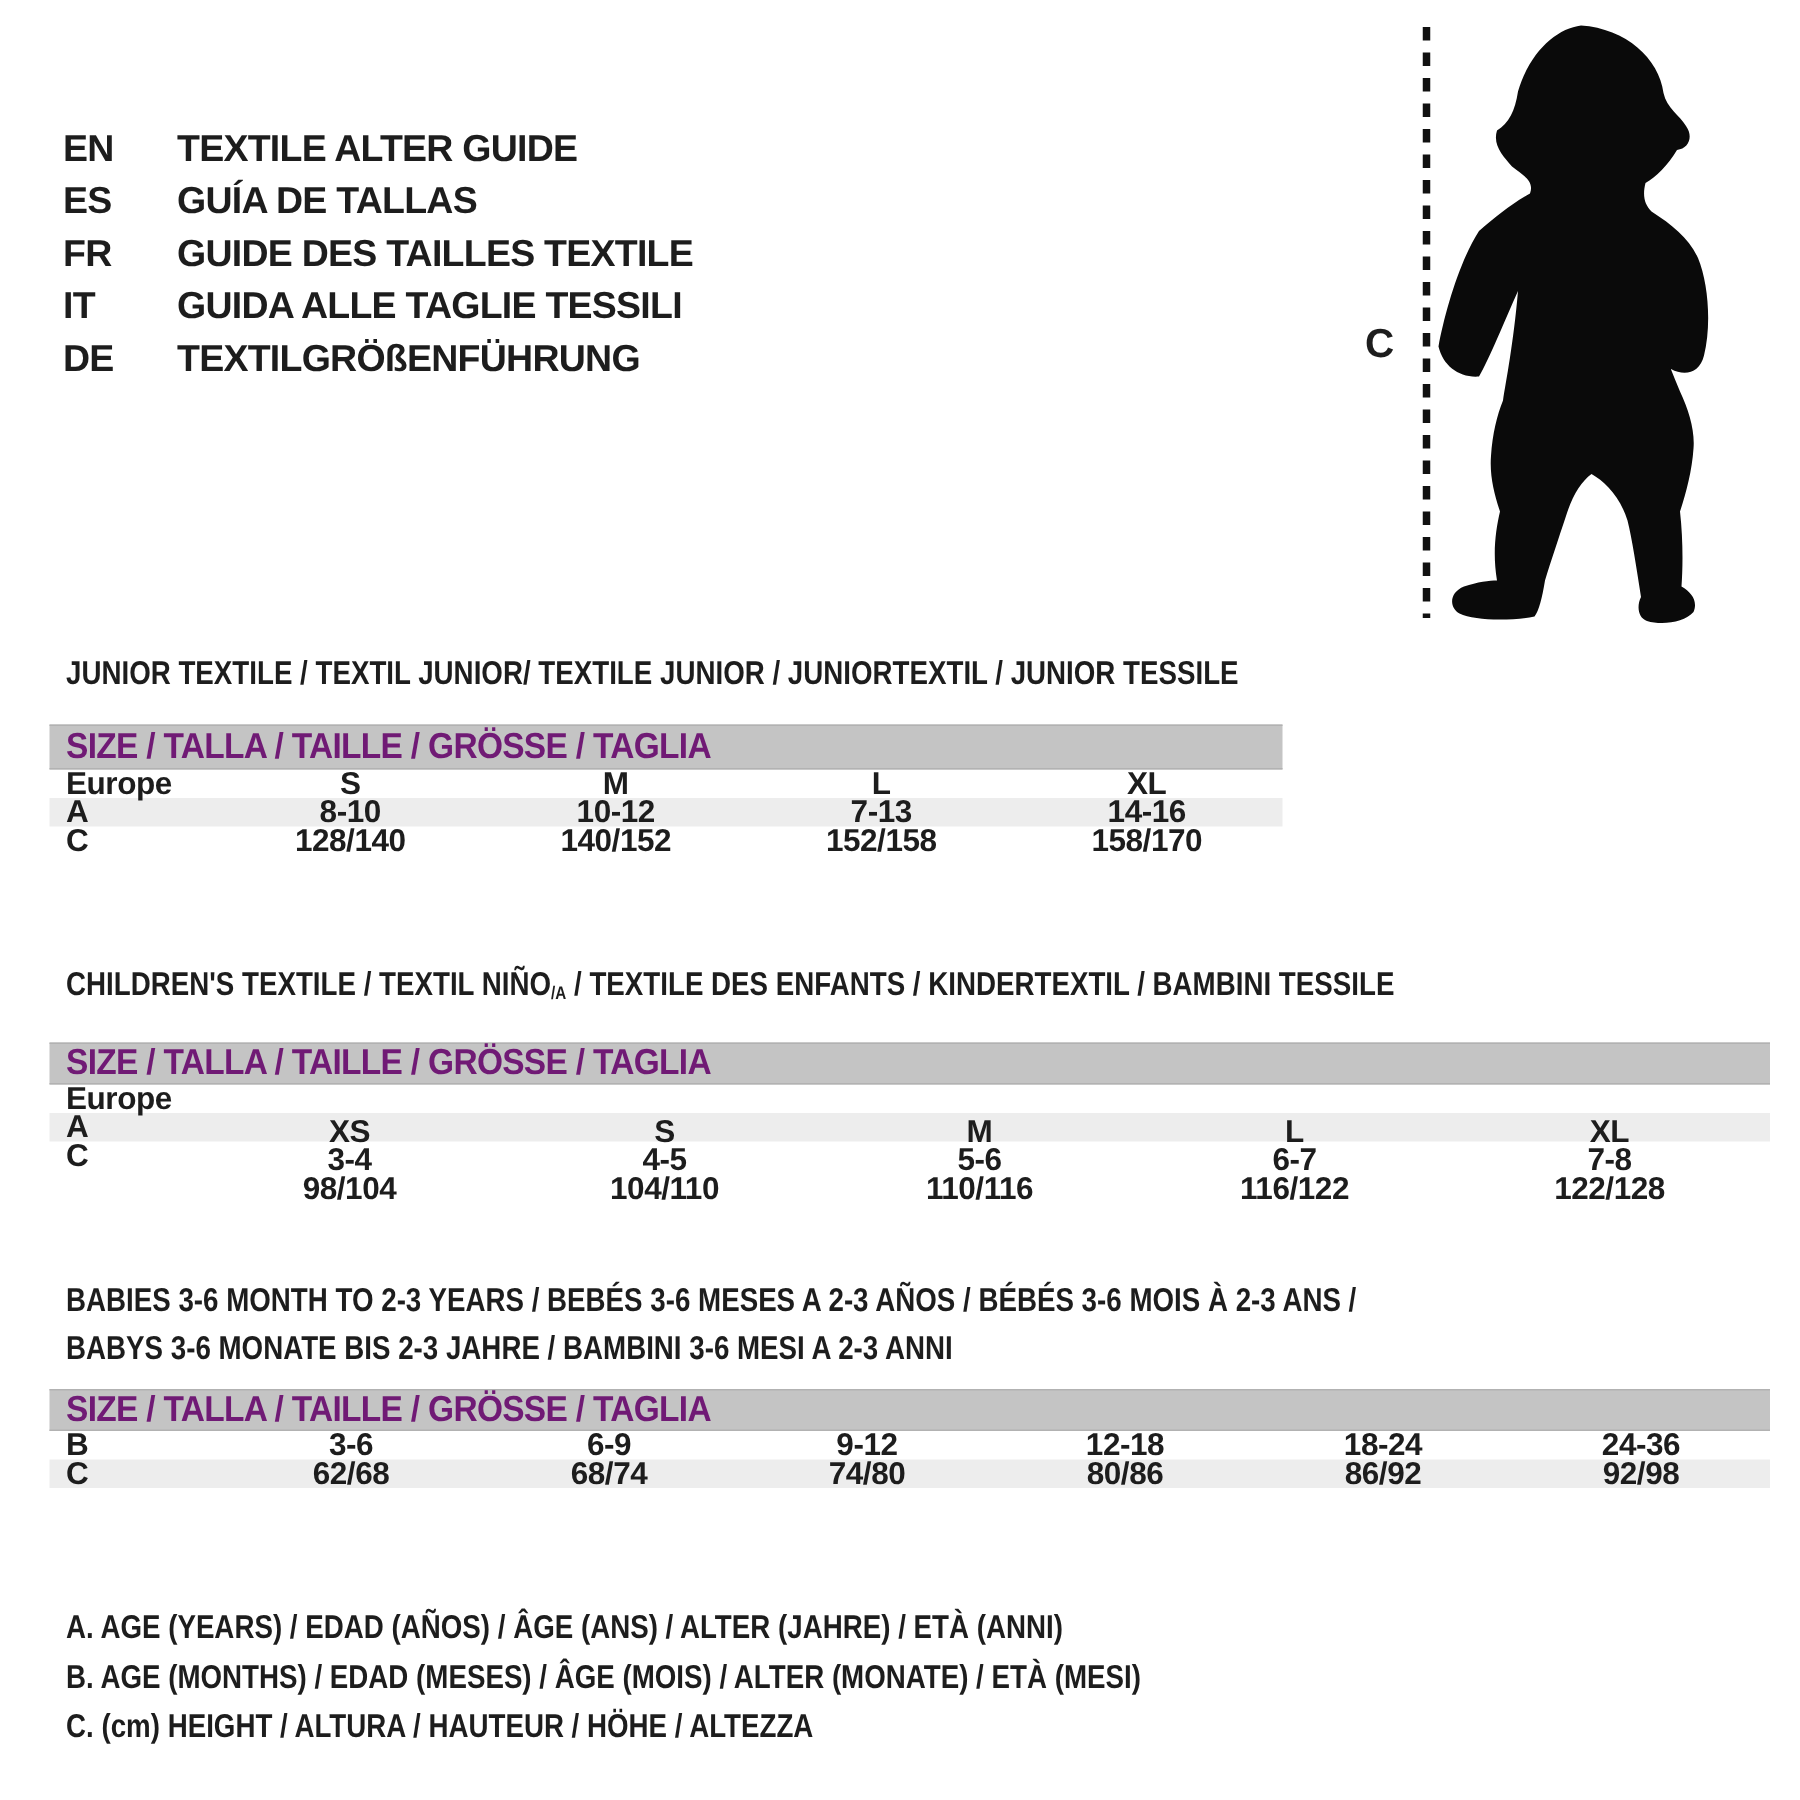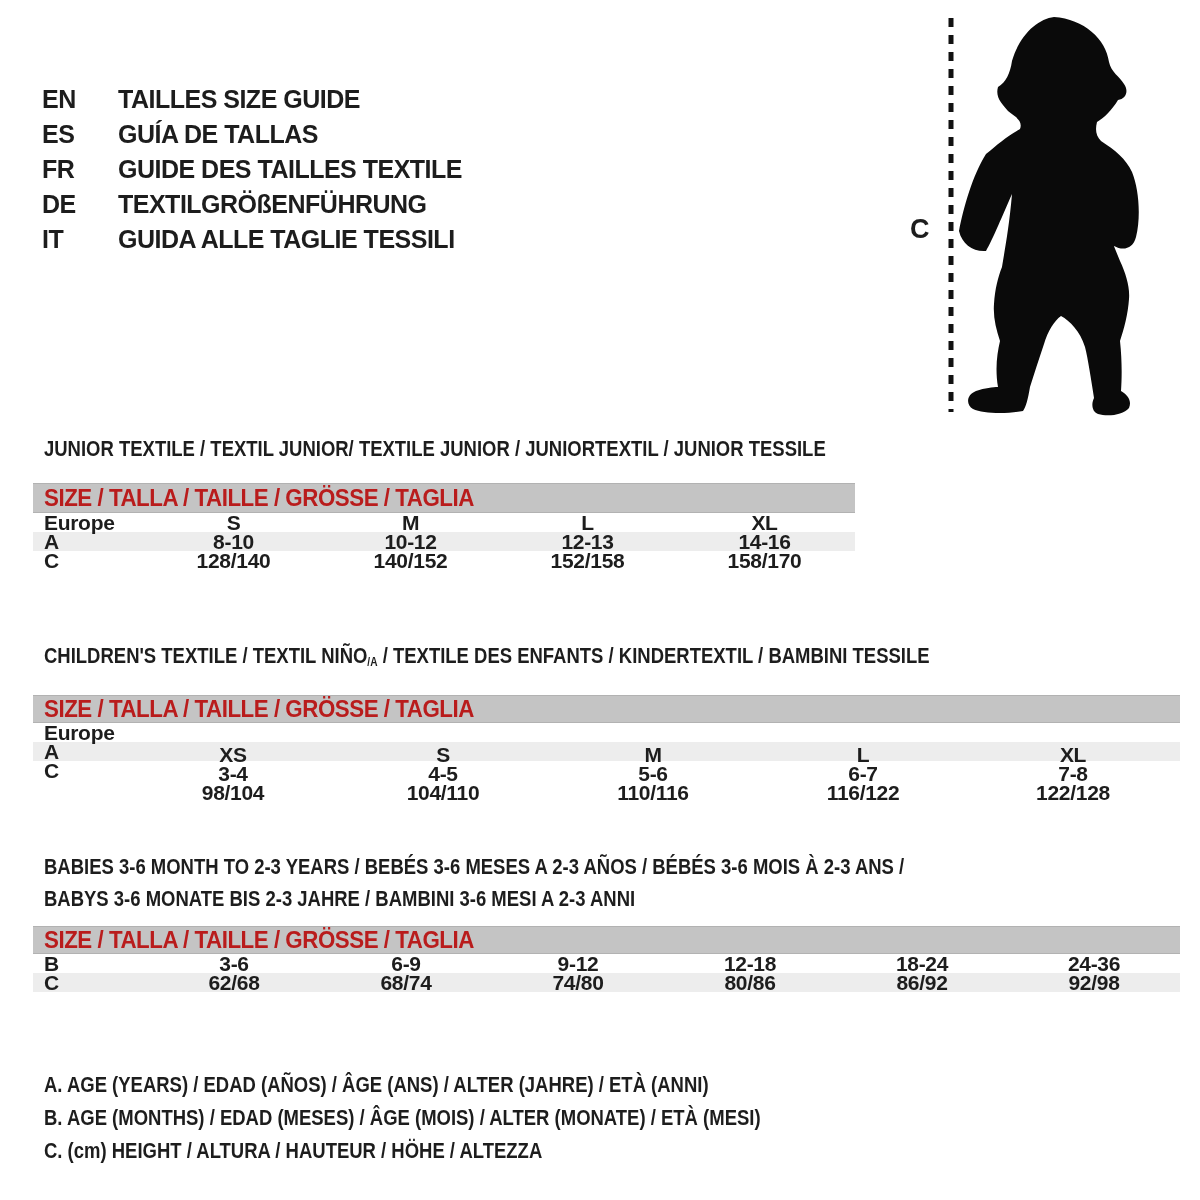--- a/index.html
+++ b/index.html
@@ -21,21 +21,21 @@
   .figure-svg { position:absolute; left:938px; top:14px; width:236px; height:412px; }
   .measure-label { position:absolute; left:910px; top:214px; font-size:27px; }
 
   
   .tsection { position:absolute; left:33px; }
   .tbl-title { font-size:22px; line-height:24px; padding-left:11px; }
   .tbl-title .sub { font-size:0.55em; vertical-align:-0.25em; }
   .size-bar {
     background:#c4c4c4; border-top:1px solid #b2b2b2; border-bottom:1px solid #b2b2b2;
     display:flex; align-items:center; padding-left:11px; box-sizing:border-box;
-    font-size:24px; letter-spacing:-0.5px; color:#b91c1c;
+    font-size:24px; letter-spacing:-0.5px; color:#701a75;
   }
   .trow { display:flex; align-items:center; height:19px; font-size:21px; letter-spacing:-0.3px; }
   .trow.alt { background:#ededed; }
   .c0 { padding-left:11px; box-sizing:border-box; text-align:left; }
   .cd { text-align:center; }
 
   .jun  .c0 { width:112px; }  .jun  .cd { width:177px; }
   .chd  .c0 { width:95px; }   .chd  .cd { width:210px;margin-top:44px; }
   .bab  .c0 { width:115px; }  .bab  .cd { width:172px; }
 
@@ -52,37 +52,37 @@
   .legend-line { font-size:22px; line-height:33px; }
 </style>
 </head>
 <body>
 
 <div id="canvas">
 
   <div class="lang-block">
     <div class="lang-row">
       <span class="lang-code">EN</span>
-      <span class="lang-label">TAILLES SIZE GUIDE</span>
+      <span class="lang-label">TEXTILE ALTER GUIDE</span>
     </div>
     <div class="lang-row">
       <span class="lang-code">ES</span>
       <span class="lang-label">GUÍA DE TALLAS</span>
     </div>
     <div class="lang-row">
       <span class="lang-code">FR</span>
       <span class="lang-label">GUIDE DES TAILLES TEXTILE</span>
     </div>
     <div class="lang-row">
+      <span class="lang-code">IT</span>
+      <span class="lang-label">GUIDA ALLE TAGLIE TESSILI</span>
+    </div>
+    <div class="lang-row">
       <span class="lang-code">DE</span>
       <span class="lang-label">TEXTILGRÖßENFÜHRUNG</span>
-    </div>
-    <div class="lang-row">
-      <span class="lang-code">IT</span>
-      <span class="lang-label">GUIDA ALLE TAGLIE TESSILI</span>
     </div>
   </div>
 
   <svg class="figure-svg" viewBox="0 0 236 412" aria-hidden="true">
     <line x1="13" y1="4" x2="13" y2="398" stroke="#111111" stroke-width="5" stroke-dasharray="9 8"></line>
     <path fill="#0a0a0a" d="
       M 116,3
       C 146,5 168,25 171,48
       C 173,58 182,63 186,70
       C 191,77 188,85 180,86
@@ -134,21 +134,21 @@
       <span class="c0">Europe</span>
       <span class="cd">S</span>
       <span class="cd">M</span>
       <span class="cd">L</span>
       <span class="cd">XL</span>
     </div>
     <div class="trow alt">
       <span class="c0">A</span>
       <span class="cd">8-10</span>
       <span class="cd">10-12</span>
-      <span class="cd">12-13</span>
+      <span class="cd">7-13</span>
       <span class="cd">14-16</span>
     </div>
     <div class="trow">
       <span class="c0">C</span>
       <span class="cd">128/140</span>
       <span class="cd">140/152</span>
       <span class="cd">152/158</span>
       <span class="cd">158/170</span>
     </div>
   </div>

